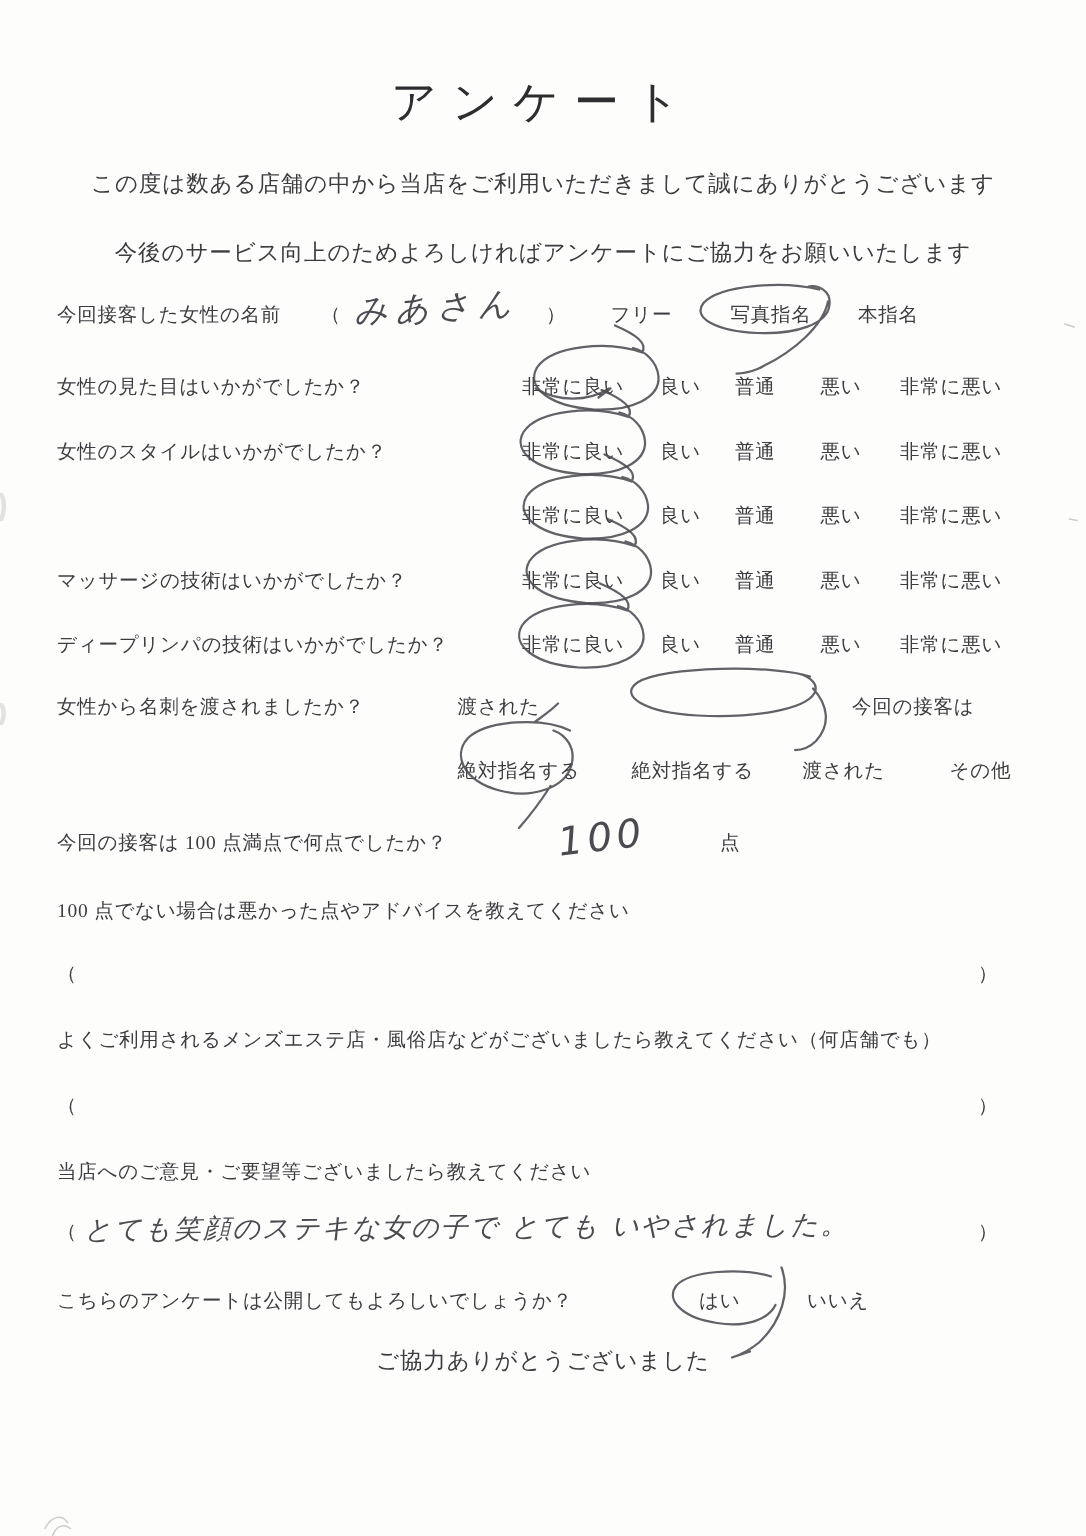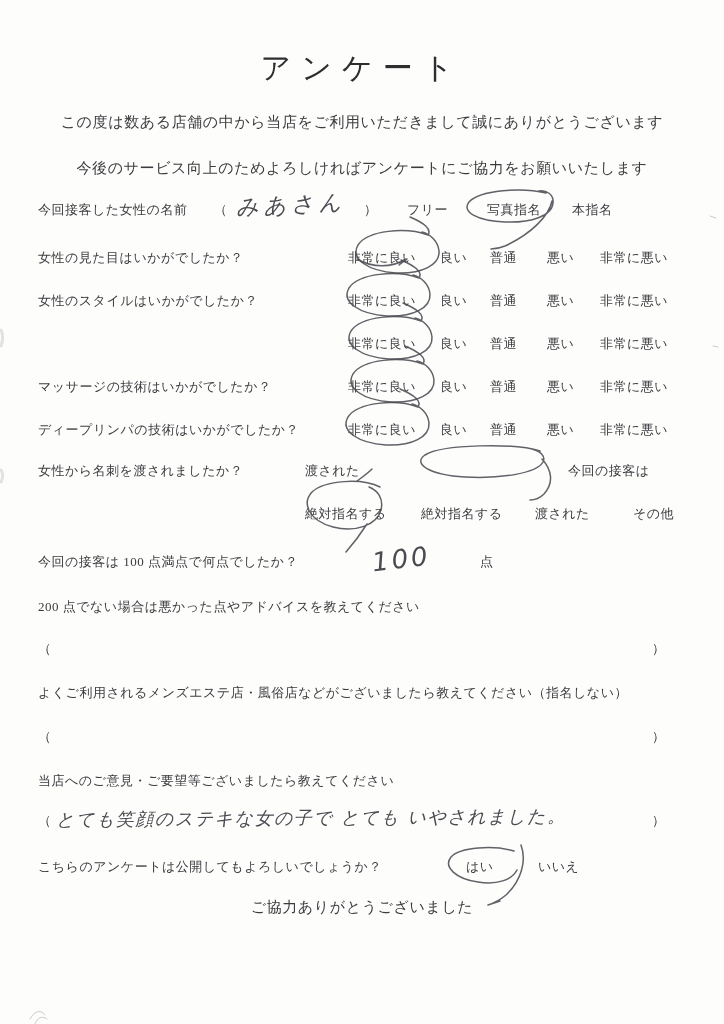--- a/index.html
+++ b/index.html
@@ -99,29 +99,29 @@
     <span style="left:633px">その他</span>
   </div>
 
   <div class="row" style="top:553px">
     <span style="left:38px">今回の接客は 100 点満点で何点でしたか？</span>
     <span style="left:480px">点</span>
   </div>
   <span class="handwriting hw-score" style="left:372px;top:544px">100</span>
 
   <div class="row" style="top:598px">
-    <span style="left:38px">200 点でない場合は悪かった点やアドバイスを教えてください</span>
+    <span style="left:38px">100 点でない場合は悪かった点やアドバイスを教えてください</span>
   </div>
   <div class="row" style="top:640px">
     <span style="left:38px">（</span>
     <span style="left:652px">）</span>
   </div>
 
   <div class="row" style="top:684px">
-    <span style="left:38px">よくご利用されるメンズエステ店・風俗店などがございましたら教えてください（指名しない）</span>
+    <span style="left:38px">よくご利用されるメンズエステ店・風俗店などがございましたら教えてください（何店舗でも）</span>
   </div>
   <div class="row" style="top:728px">
     <span style="left:38px">（</span>
     <span style="left:652px">）</span>
   </div>
 
   <div class="row" style="top:772px">
     <span style="left:38px">当店へのご意見・ご要望等ございましたら教えてください</span>
   </div>
   <div class="row" style="top:812px">

